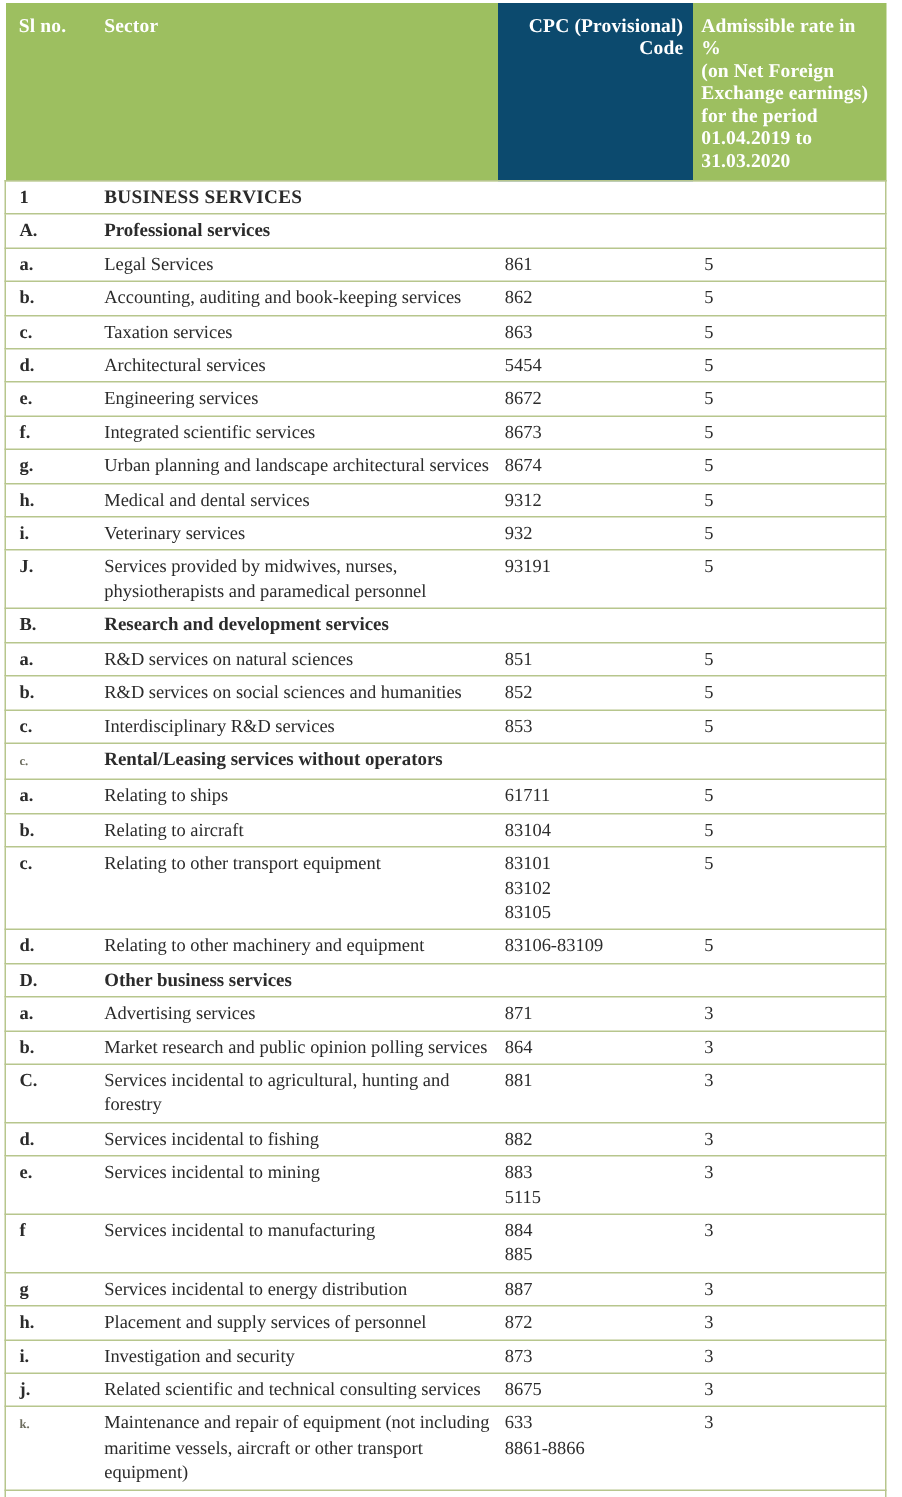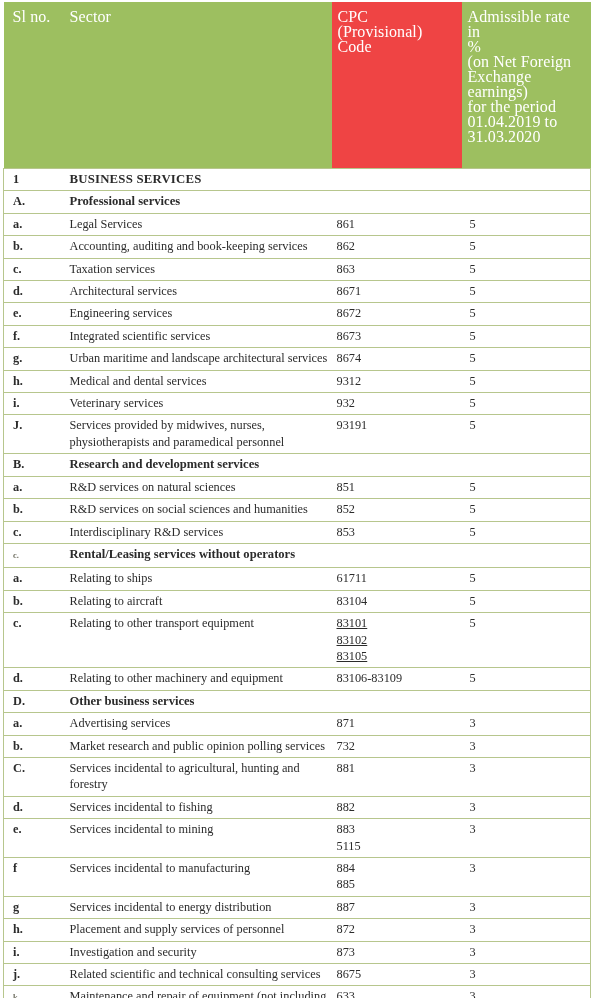--- a/index.html
+++ b/index.html
@@ -33,26 +33,26 @@
   
   col.c-sl   { width: 58px;  }
   col.c-sec  { width: 270px; }
   col.c-cpc  { width: 130px; }
   col.c-rate { width: 129px; }
 
   
   thead th {
     background: #9dbf60;
     color: #ffffff;
-    font-weight: normal;
-    font-size: 16px;
+    font-weight: bold;
+    font-size: 13px;
     line-height: 15px;
     text-align: left;
     vertical-align: top;
-    padding: 7px 6px 24px 6px;
+    padding: 7px 6px 6px 6px;
     border: none;
     letter-spacing: .1px;
   }
   thead th.h-sl  { padding-left: 9px; }
   thead th.h-sec { padding-left: 8px; }
   thead tr { height: 118px; }
   thead th .hline { display: block; }
 
   
   tbody td {
@@ -103,21 +103,21 @@
     <colgroup>
       <col class="c-sl">
       <col class="c-sec">
       <col class="c-cpc">
       <col class="c-rate">
     </colgroup>
     <thead>
       <tr>
         <th class="h-sl" style="background: rgb(157, 191, 96); color: rgb(255, 255, 255);">Sl no.</th>
         <th class="h-sec" style="background: rgb(157, 191, 96); color: rgb(255, 255, 255);">Sector</th>
-        <th class="h-cpc" style="white-space: pre-line; background: #ef4444; color: rgb(255, 255, 255);">CPC (Provisional)
+        <th class="h-cpc" style="white-space: pre-line; background: #0c4a6e; color: rgb(255, 255, 255); text-align: right;">CPC (Provisional)
 Code</th>
         <th class="h-rate" style="background: rgb(157, 191, 96); color: rgb(255, 255, 255);">
           <span class="hline">Admissible rate in</span>
           <span class="hline">%</span>
           <span class="hline">(on Net Foreign</span>
           <span class="hline">Exchange earnings)</span>
           <span class="hline">for the period</span>
           <span class="hline">01.04.2019 to</span>
           <span class="hline">31.03.2020</span>
         </th>
@@ -150,38 +150,38 @@
         </tr>
         <tr class="">
           <td class="sl" style="border-color: rgb(183, 198, 141);">c.</td>
           <td class="sec" style="border-color: rgb(183, 198, 141);">Taxation services</td>
           <td class="cpc" style="border-color: rgb(183, 198, 141);">863</td>
           <td class="rate" style="border-color: rgb(183, 198, 141);">5</td>
         </tr>
         <tr class="">
           <td class="sl" style="border-color: rgb(183, 198, 141);">d.</td>
           <td class="sec" style="border-color: rgb(183, 198, 141);">Architectural services</td>
-          <td class="cpc" style="border-color: rgb(183, 198, 141);">8671</td>
+          <td class="cpc" style="border-color: rgb(183, 198, 141);">5454</td>
           <td class="rate" style="border-color: rgb(183, 198, 141);">5</td>
         </tr>
         <tr class="">
           <td class="sl" style="border-color: rgb(183, 198, 141);">e.</td>
           <td class="sec" style="border-color: rgb(183, 198, 141);">Engineering services</td>
           <td class="cpc" style="border-color: rgb(183, 198, 141);">8672</td>
           <td class="rate" style="border-color: rgb(183, 198, 141);">5</td>
         </tr>
         <tr class="">
           <td class="sl" style="border-color: rgb(183, 198, 141);">f.</td>
           <td class="sec" style="border-color: rgb(183, 198, 141);">Integrated scientific services</td>
           <td class="cpc" style="border-color: rgb(183, 198, 141);">8673</td>
           <td class="rate" style="border-color: rgb(183, 198, 141);">5</td>
         </tr>
         <tr class="">
           <td class="sl" style="border-color: rgb(183, 198, 141);">g.</td>
-          <td class="sec" style="border-color: rgb(183, 198, 141);">Urban maritime and landscape architectural services</td>
+          <td class="sec" style="border-color: rgb(183, 198, 141);">Urban planning and landscape architectural services</td>
           <td class="cpc" style="border-color: rgb(183, 198, 141);">8674</td>
           <td class="rate" style="border-color: rgb(183, 198, 141);">5</td>
         </tr>
         <tr class="">
           <td class="sl" style="border-color: rgb(183, 198, 141);">h.</td>
           <td class="sec" style="border-color: rgb(183, 198, 141);">Medical and dental services</td>
           <td class="cpc" style="border-color: rgb(183, 198, 141);">9312</td>
           <td class="rate" style="border-color: rgb(183, 198, 141);">5</td>
         </tr>
         <tr class="">
@@ -234,21 +234,21 @@
         </tr>
         <tr class="">
           <td class="sl" style="border-color: rgb(183, 198, 141);">b.</td>
           <td class="sec" style="border-color: rgb(183, 198, 141);">Relating to aircraft</td>
           <td class="cpc" style="border-color: rgb(183, 198, 141);">83104</td>
           <td class="rate" style="border-color: rgb(183, 198, 141);">5</td>
         </tr>
         <tr class="">
           <td class="sl" style="border-color: rgb(183, 198, 141);">c.</td>
           <td class="sec" style="border-color: rgb(183, 198, 141);">Relating to other transport equipment</td>
-          <td class="cpc" style="border-color: rgb(183, 198, 141); text-decoration: underline;">83101
+          <td class="cpc" style="border-color: rgb(183, 198, 141);">83101
 83102
 83105</td>
           <td class="rate" style="border-color: rgb(183, 198, 141);">5</td>
         </tr>
         <tr class="">
           <td class="sl" style="border-color: rgb(183, 198, 141);">d.</td>
           <td class="sec" style="border-color: rgb(183, 198, 141);">Relating to other machinery and equipment</td>
           <td class="cpc" style="border-color: rgb(183, 198, 141); margin-left: 36px;">83106-83109</td>
           <td class="rate" style="border-color: rgb(183, 198, 141);">5</td>
         </tr>
@@ -260,21 +260,21 @@
         </tr>
         <tr class="">
           <td class="sl" style="border-color: rgb(183, 198, 141);">a.</td>
           <td class="sec" style="border-color: rgb(183, 198, 141);">Advertising services</td>
           <td class="cpc" style="border-color: rgb(183, 198, 141);">871</td>
           <td class="rate" style="border-color: rgb(183, 198, 141);">3</td>
         </tr>
         <tr class="">
           <td class="sl" style="border-color: rgb(183, 198, 141);">b.</td>
           <td class="sec" style="border-color: rgb(183, 198, 141);">Market research and public opinion polling services</td>
-          <td class="cpc" style="border-color: rgb(183, 198, 141);">732</td>
+          <td class="cpc" style="border-color: rgb(183, 198, 141);">864</td>
           <td class="rate" style="border-color: rgb(183, 198, 141);">3</td>
         </tr>
         <tr class="">
           <td class="sl" style="border-color: rgb(183, 198, 141);">C.</td>
           <td class="sec" style="border-color: rgb(183, 198, 141);">Services incidental to agricultural, hunting and forestry</td>
           <td class="cpc" style="border-color: rgb(183, 198, 141);">881</td>
           <td class="rate" style="border-color: rgb(183, 198, 141);">3</td>
         </tr>
         <tr class="">
           <td class="sl" style="border-color: rgb(183, 198, 141);">d.</td>

